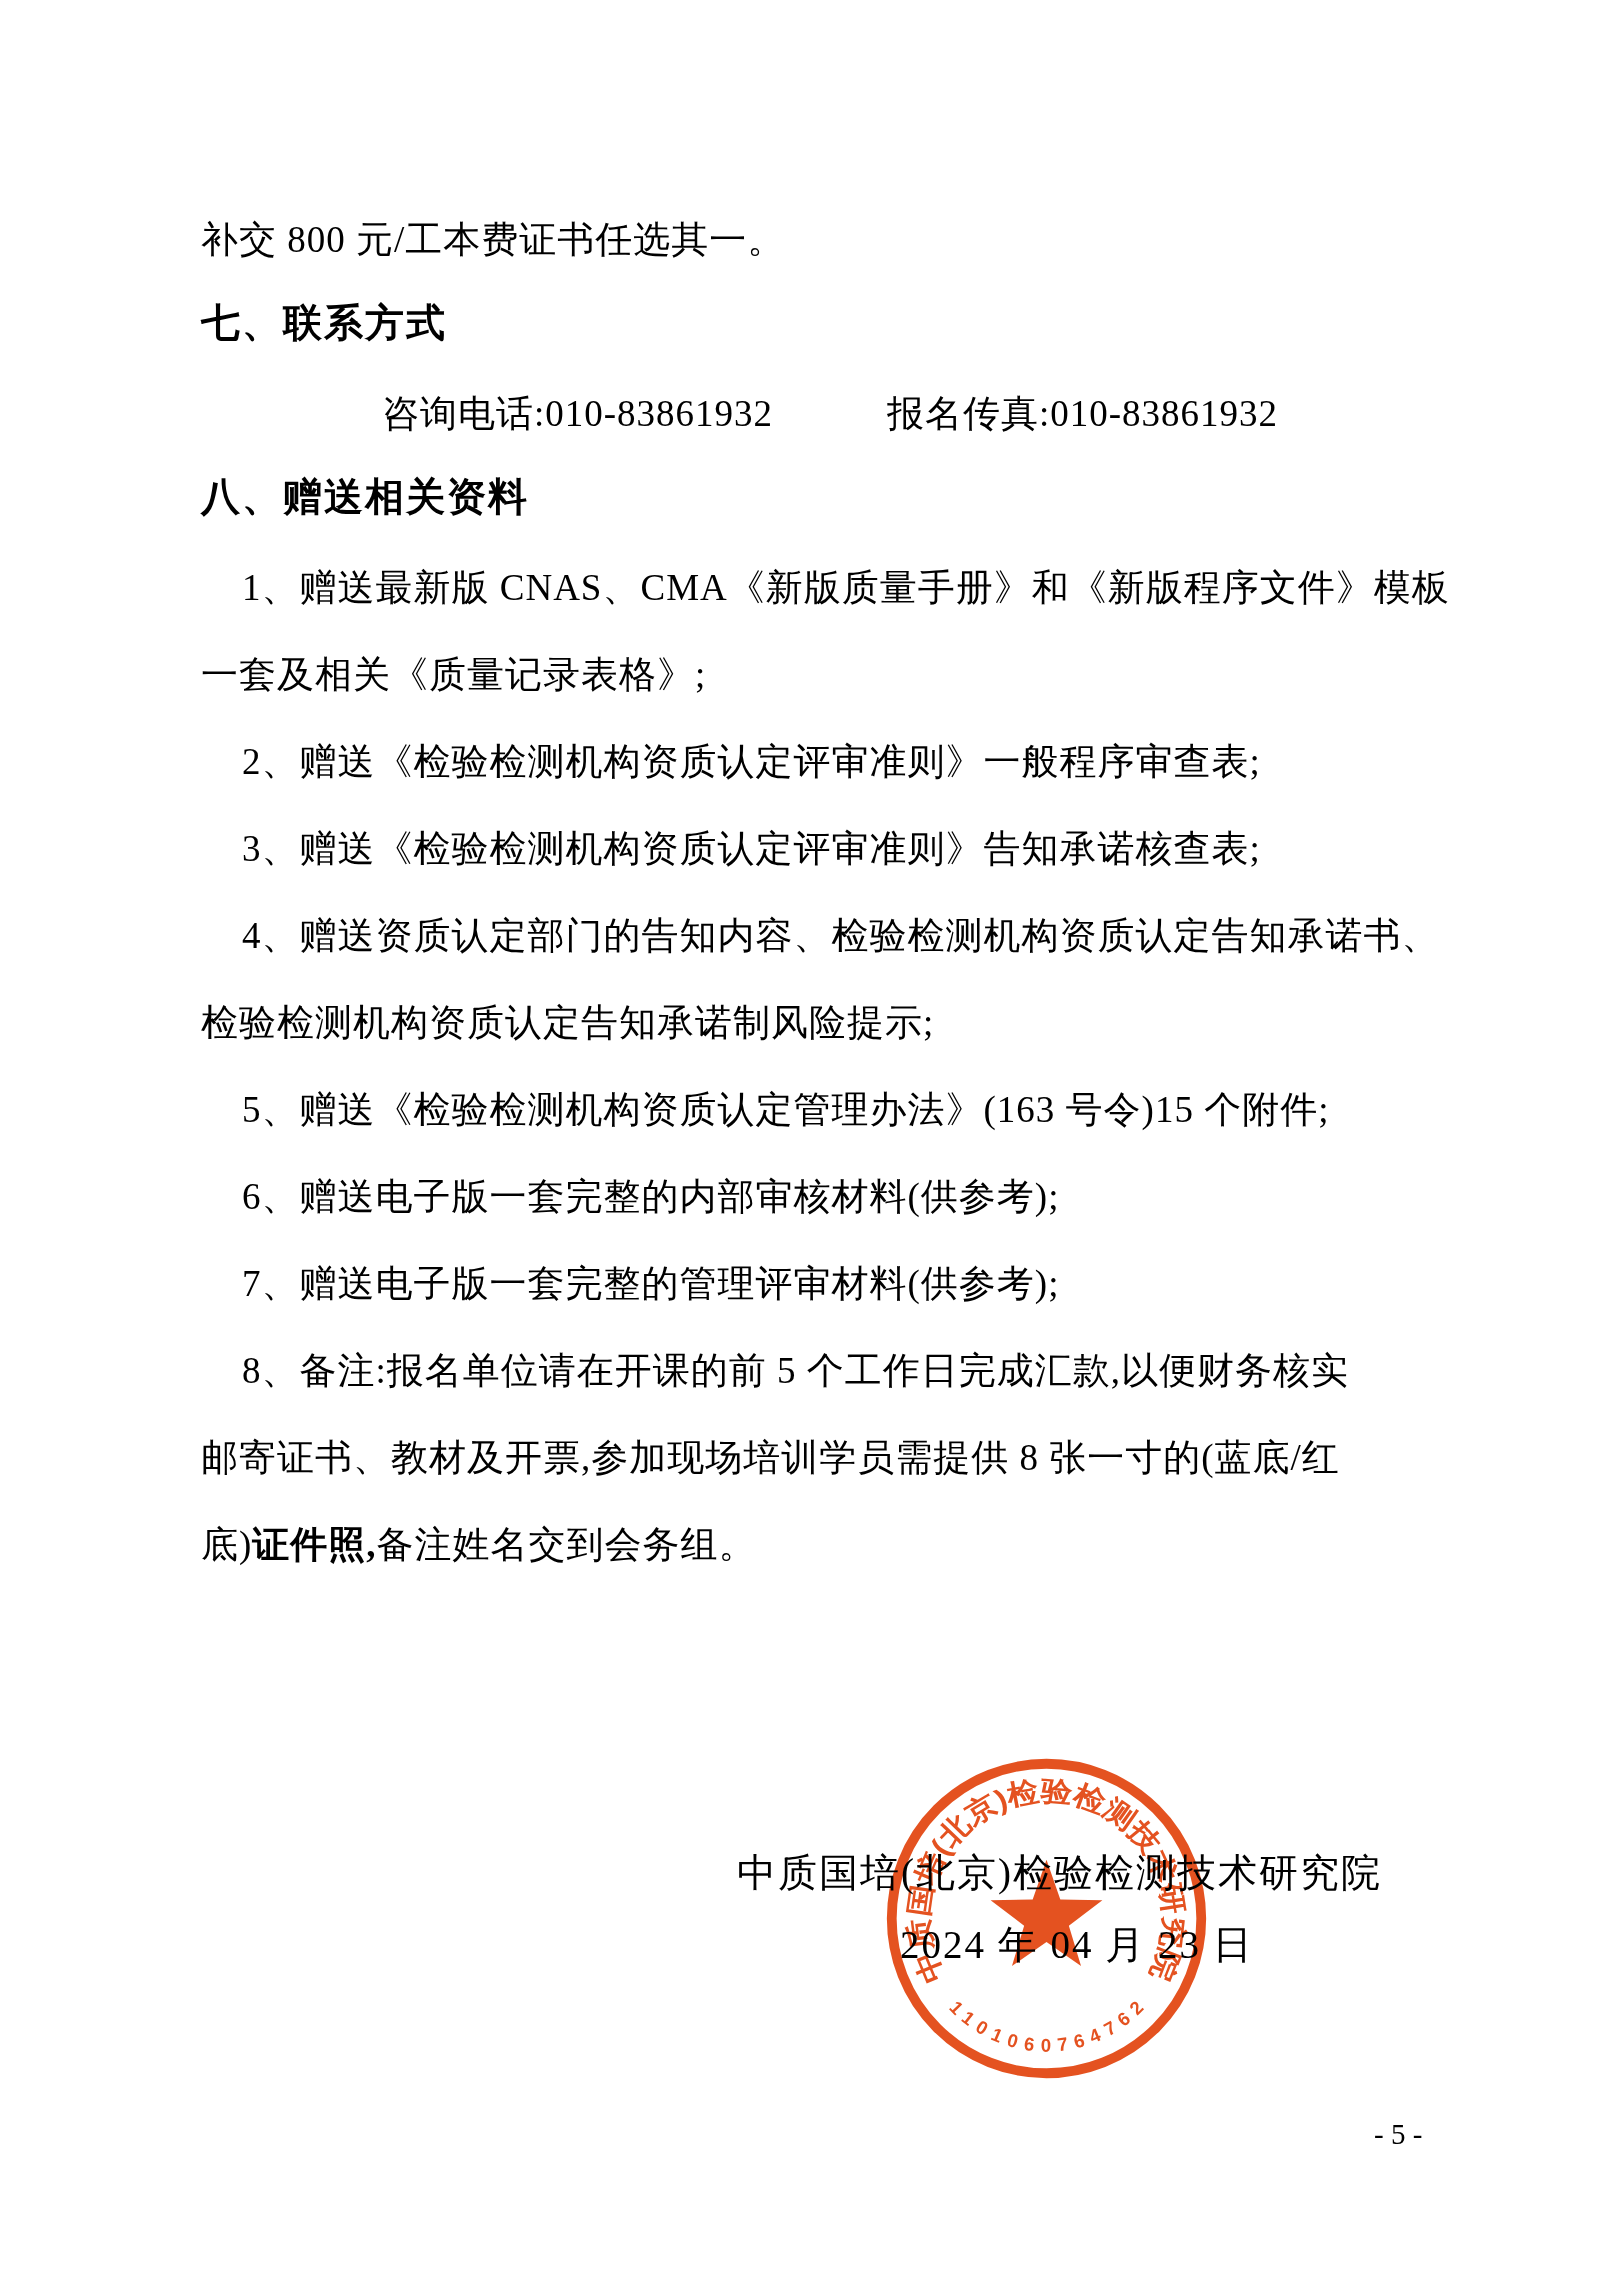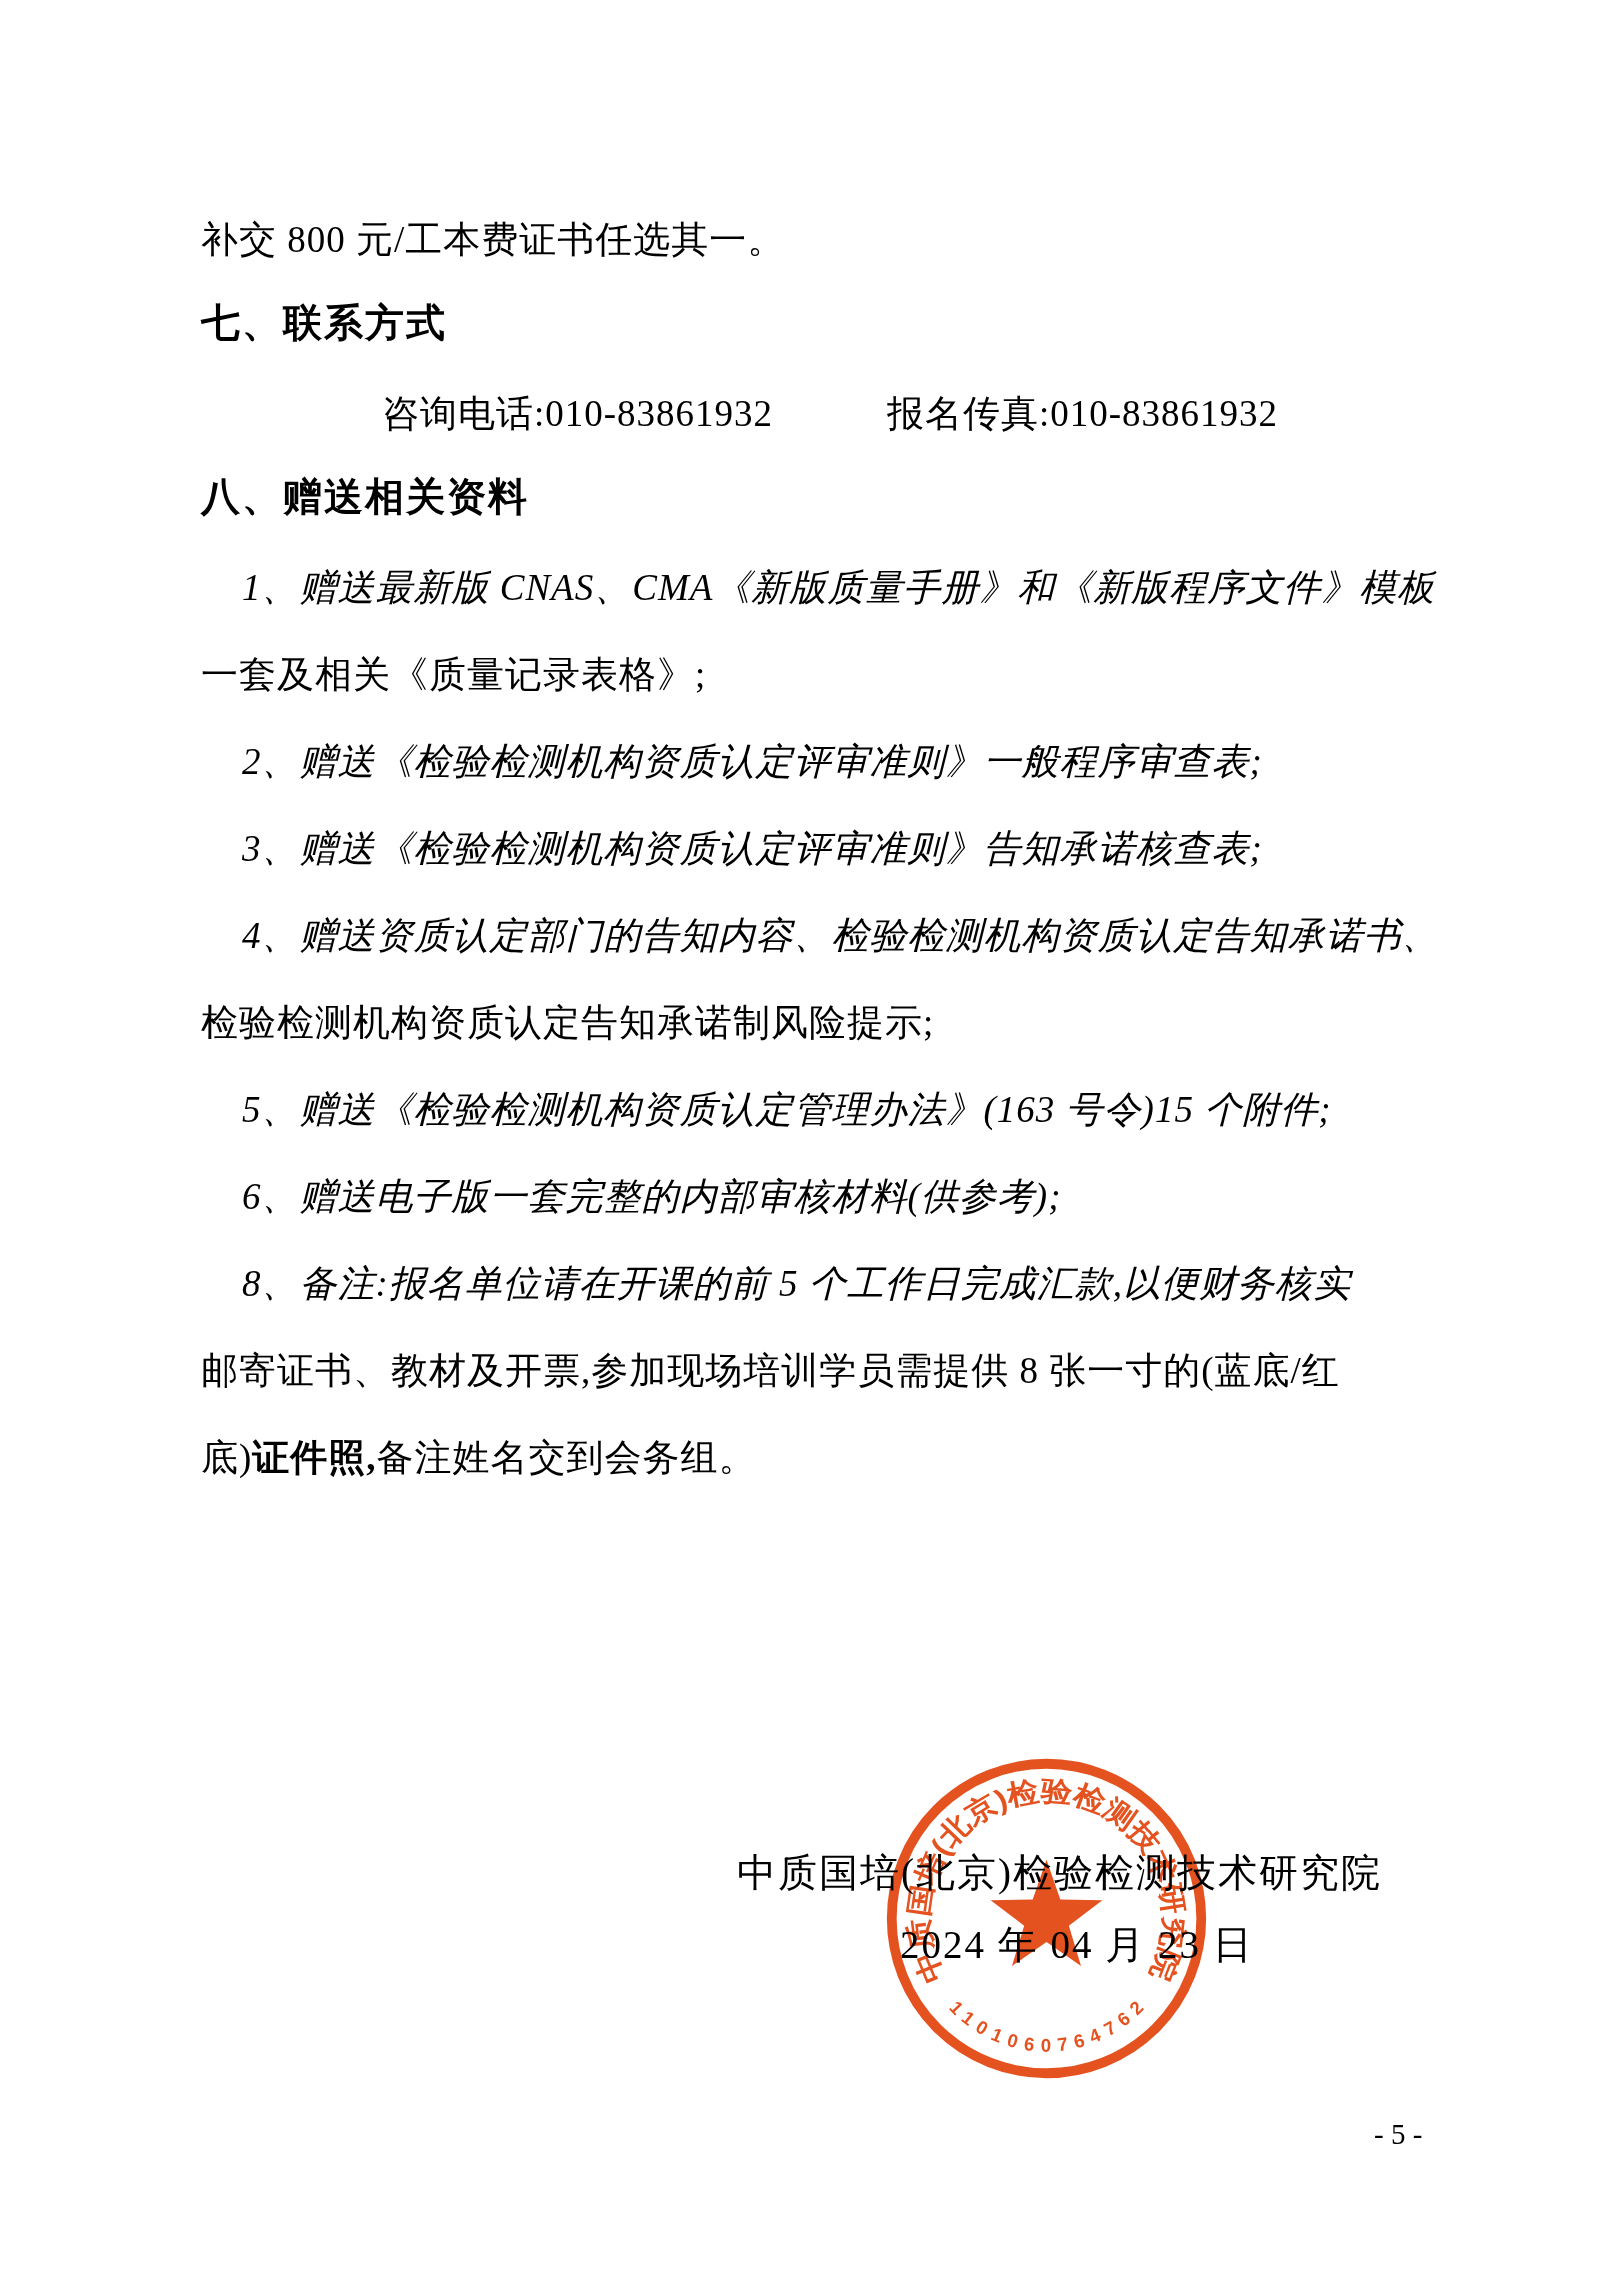--- a/index.html
+++ b/index.html
@@ -18,21 +18,21 @@
   .line{
     height:87px;line-height:87px;
     font-size:37px;
     white-space:pre;
     letter-spacing:1px;
   }
   .heading{
     font-family:Liberation Mono, monospace;
     font-weight:bold;font-size:39px;letter-spacing:2px;
   }
-  .indent{padding-left:41px;font-style:italic;}
+  .indent{padding-left:41px;}
   .contact{padding-left:181px;}
   .contact .c1{display:inline-block;width:505px;}
   .bold-seg{
     font-family:Liberation Serif, serif;
     font-weight:bold;
   }
   .sig-line{
     position:absolute;left:737px;top:1829px;
     font-size:39px;line-height:87px;letter-spacing:2px;white-space:pre;
   }
@@ -64,20 +64,21 @@
     <div class="line contact"><span class="c1">咨询电话:010-83861932</span><span>报名传真:010-83861932</span></div>
     <div class="line heading">八、赠送相关资料</div>
     <div class="line indent">1、赠送最新版 CNAS、CMA《新版质量手册》和《新版程序文件》模板</div>
     <div class="line">一套及相关《质量记录表格》;</div>
     <div class="line indent">2、赠送《检验检测机构资质认定评审准则》一般程序审查表;</div>
     <div class="line indent">3、赠送《检验检测机构资质认定评审准则》告知承诺核查表;</div>
     <div class="line indent">4、赠送资质认定部门的告知内容、检验检测机构资质认定告知承诺书、</div>
     <div class="line">检验检测机构资质认定告知承诺制风险提示;</div>
     <div class="line indent">5、赠送《检验检测机构资质认定管理办法》(163 号令)15 个附件;</div>
     <div class="line indent">6、赠送电子版一套完整的内部审核材料(供参考);</div>
+    <div class="line indent">7、赠送电子版一套完整的管理评审材料(供参考);</div>
     <div class="line indent">8、备注:报名单位请在开课的前 5 个工作日完成汇款,以便财务核实</div>
     <div class="line">邮寄证书、教材及开票,参加现场培训学员需提供 8 张一寸的(蓝底/红</div>
     <div class="line"><span>底)</span><span class="bold-seg">证件照,</span><span>备注姓名交到会务组。</span></div>
   </div>
 
   <div class="sig-line">中质国培(北京)检验检测技术研究院</div>
   <div class="date-line">2024 年 04 月 23 日</div>
 
   <svg class="stamp" viewBox="0 0 340 340" width="333" height="333" xmlns="http://www.w3.org/2000/svg">
     <circle cx="170" cy="170" r="158" fill="none" stroke="#e2450f" stroke-width="10"></circle>

